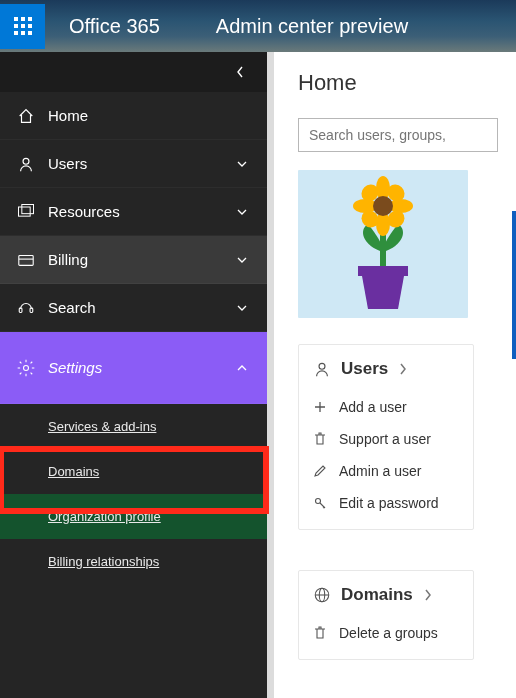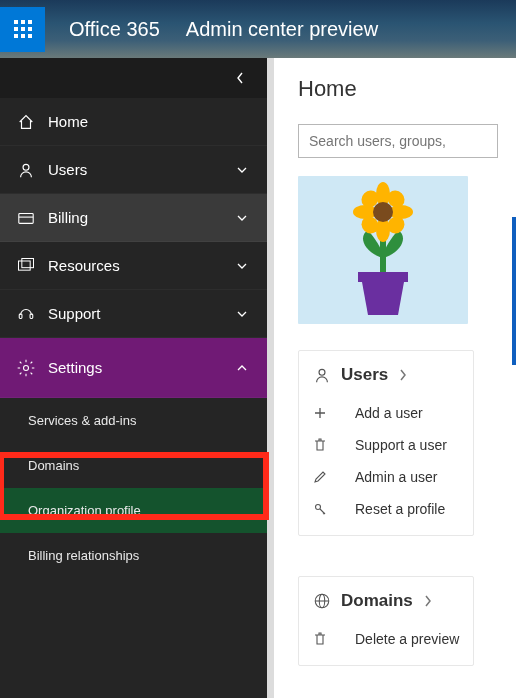--- a/index.html
+++ b/index.html
@@ -1,21 +1,21 @@
 <!DOCTYPE html>
 <html><head>
 <meta charset="utf-8">
 <style>
   * { box-sizing: border-box; margin: 0; padding: 0; }
   html, body { width: 516px; height: 698px; overflow: hidden; font-family: "Segoe UI", Arial, sans-serif; }
   body { background: #fff; position: relative; }
 
   
   .header {
-    height: 58px;
+    height: 52px;
     display: flex;
     align-items: center;
     color: #fff;
     position: relative;
     background: linear-gradient(180deg,#1b3a5a 0%, #2a5472 40%, #3c5f77 70%, #6a7a7a 100%);
     overflow: hidden;
   }
   .header::after{
     content:"";
     position:absolute; left:45px; right:0; bottom:0; top:18px;
@@ -24,21 +24,21 @@
       radial-gradient(40px 24px at 40% 130%, #dfe7ea 35%, transparent 36%),
       radial-gradient(50px 30px at 62% 140%, #e9eef1 35%, transparent 36%),
       radial-gradient(34px 22px at 84% 130%, #e0e8ea 35%, transparent 36%);
   }
   .waffle {
     width: 45px; height: 45px; background: #0078d7;
     display: flex; align-items: center; justify-content: center;
     z-index:2;
   }
   .product-name { font-size: 20px; font-weight: 300; margin-left: 24px; z-index:2; }
-  .product-sub  { font-size: 20px; font-weight: 300; margin-left: 26px; z-index:2; }
+  .product-sub  { font-size: 20px; font-weight: 300; margin-left: 56px; z-index:2; }
 
   
   .body-row { display: flex; height: calc(698px - 45px); }
 
   
   .sidebar {
     width: 267px; background: #252525; color: #fff; font-size: 14px;
     position: relative;
   }
   .side-collapse {
@@ -47,24 +47,24 @@
   }
   .nav-item {
     height: 48px; display: flex; align-items: center; padding: 0 18px 0 12px;
     border-bottom: 1px solid rgba(255,255,255,0.04);
     cursor: pointer;
   }
   .nav-item .icon { width: 28px; display:flex; justify-content:center; }
   .nav-item .label { flex: 1; margin-left: 8px; font-size: 15px; }
   .nav-item .chev { width: 14px; display:flex; justify-content:center; }
   .nav-item.billing { background:#3a3a3a; }
-  .nav-item.settings { background:#701a75; height:60px; }
+  .nav-item.settings { background:#8b5cf6; height:72px;font-style:italic; }
   .sub-item {
-    height: 45px; display:flex; align-items:center; padding-left: 28px;
-    font-size: 13px; color:#e9e9e9; cursor:pointer;
+    height: 45px; display:flex; align-items:center; padding-left: 48px;
+    font-size: 13px; color:#e9e9e9; cursor:pointer;text-decoration:underline;
   }
   .sub-item.active { background:#14532d; }
 
   
   .red-box {
     position:absolute; left:-2px; top: 394px; width: 271px; height: 68px;
     border: 6px solid #ff2a1a; pointer-events:none;
   }
 
   
@@ -90,21 +90,21 @@
   .blue-edge { position:absolute; right:0; top:159px; width:4px; height:148px; background:#0f5fbf; }
 
   .section {
     margin-top: 26px; border:1px solid #e7e7e7; border-radius:2px; padding: 14px 12px 10px 14px;
     width: 176px;
   }
   .section.dom { margin-top: 40px;}
   .section-head { display:flex; align-items:center; gap:10px; margin-bottom:12px;}
   .section-title { font-size:17px; font-weight:600; color:#333;}
   .section-chev { color:#666; }
-  .action-row { display:flex; align-items:center; gap:28px; height:32px; font-size:14px; color:#333;}
+  .action-row { display:flex; align-items:center; gap:12px; height:32px; font-size:14px; color:#333;}
   .action-row .aicon{ width:14px; display:flex; justify-content:center; color:#555;}
 
   svg { display:block; }
   .stroke-white { stroke:#fff; fill:none; }
 </style>
 </head>
 <body>
 
 <div class="header">
   <div class="waffle">
@@ -155,59 +155,59 @@
       </span>
       <span class="label">Users</span>
       <span class="chev">
         <svg width="12" height="12" viewBox="0 0 12 12">
             <path d="M2 4 L6 8 L10 4" class="stroke-white" stroke-width="1.3"></path>
           </svg>
       </span>
     </div>
 
 
+    <div class="nav-item">
+      <span class="icon">
+        <svg width="20" height="18" viewBox="0 0 24 20">
+            <rect x="3" y="4" width="14" height="11" class="stroke-white" stroke-width="1.2"></rect>
+            <rect x="7" y="1" width="14" height="11" class="stroke-white" stroke-width="1.2"></rect>
+          </svg>
+      </span>
+      <span class="label">Resources</span>
+      <span class="chev">
+        <svg width="12" height="12" viewBox="0 0 12 12">
+            <path d="M2 4 L6 8 L10 4" class="stroke-white" stroke-width="1.3"></path>
+          </svg>
+      </span>
+    </div>
+
     <div class="nav-item billing">
       <span class="icon">
         <svg width="18" height="18" viewBox="0 0 20 20">
             <rect x="2" y="5" width="16" height="11" rx="1" class="stroke-white" stroke-width="1.2"></rect>
             <line x1="2" y1="9" x2="18" y2="9" stroke="#fff" stroke-width="1.2"></line>
           </svg>
       </span>
       <span class="label">Billing</span>
-      <span class="chev">
-        <svg width="12" height="12" viewBox="0 0 12 12">
-            <path d="M2 4 L6 8 L10 4" class="stroke-white" stroke-width="1.3"></path>
-          </svg>
-      </span>
-    </div>
-
-    <div class="nav-item">
-      <span class="icon">
-        <svg width="20" height="18" viewBox="0 0 24 20">
-            <rect x="3" y="4" width="14" height="11" class="stroke-white" stroke-width="1.2"></rect>
-            <rect x="7" y="1" width="14" height="11" class="stroke-white" stroke-width="1.2"></rect>
-          </svg>
-      </span>
-      <span class="label">Resources</span>
       <span class="chev">
         <svg width="12" height="12" viewBox="0 0 12 12">
             <path d="M2 4 L6 8 L10 4" class="stroke-white" stroke-width="1.3"></path>
           </svg>
       </span>
     </div>
 
     <div class="nav-item">
       <span class="icon">
         <svg width="18" height="18" viewBox="0 0 20 20">
             <path d="M4 11a6 6 0 0 1 12 0" class="stroke-white" stroke-width="1.2"></path>
             <rect x="2.5" y="10" width="3" height="5" rx="1" class="stroke-white" stroke-width="1.2"></rect>
             <rect x="14.5" y="10" width="3" height="5" rx="1" class="stroke-white" stroke-width="1.2"></rect>
           </svg>
       </span>
-      <span class="label">Support</span>
+      <span class="label">Search</span>
       <span class="chev">
         <svg width="12" height="12" viewBox="0 0 12 12">
             <path d="M2 4 L6 8 L10 4" class="stroke-white" stroke-width="1.3"></path>
           </svg>
       </span>
     </div>
 
     <div class="nav-item settings">
       <span class="icon">
         <svg width="20" height="20" viewBox="0 0 24 24">
@@ -312,21 +312,21 @@
           </span>
         <span>Admin a user</span>
       </div>
       <div class="action-row">
         <span class="aicon">
             <svg width="13" height="13" viewBox="0 0 13 13">
               <circle cx="4" cy="4" r="2.5" fill="none" stroke="#555" stroke-width="1.1"></circle>
               <path d="M6 6l5 5M9 11l1-1M11 11l-1-1" stroke="#555" stroke-width="1.1" fill="none"></path>
             </svg>
           </span>
-        <span>Reset a profile</span>
+        <span>Edit a password</span>
       </div>
     </div>
 
     
     <div class="section dom">
       <div class="section-head">
         <span>
           <svg width="18" height="18" viewBox="0 0 20 20">
               <circle cx="10" cy="10" r="7.5" fill="none" stroke="#555" stroke-width="1.2"></circle>
               <ellipse cx="10" cy="10" rx="3" ry="7.5" fill="none" stroke="#555" stroke-width="1.2"></ellipse>
@@ -339,18 +339,18 @@
               <path d="M3 2 L7 7 L3 12" fill="none" stroke="#777" stroke-width="1.5"></path>
             </svg>
         </span>
       </div>
       <div class="action-row">
         <span class="aicon">
             <svg width="12" height="14" viewBox="0 0 12 14">
               <path d="M1 3h10M3 3v9h6V3M5 3V1h2v2" fill="none" stroke="#555" stroke-width="1.1"></path>
             </svg>
           </span>
-        <span>Delete a preview</span>
+        <span>Delete a groups</span>
       </div>
     </div>
 
   </div>
 </div>
 
 </body></html>

